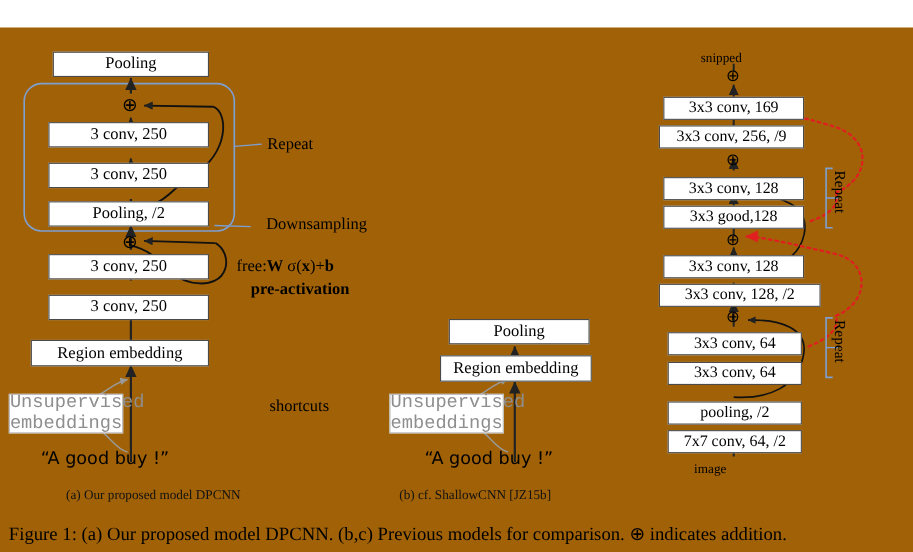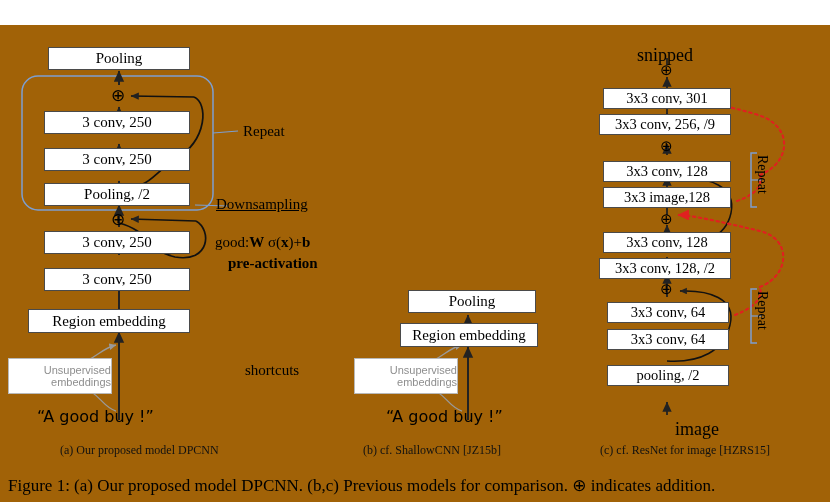--- a/index.html
+++ b/index.html
@@ -6,24 +6,24 @@
   body{width:830px;height:502px;font-family:"Liberation Serif",serif;color:#000;}
   #fig{position:relative;width:830px;height:502px;overflow:hidden;background:#a16207;margin-top:25px;}
 
   svg.layer{position:absolute;left:0;top:0;width:830px;height:502px;pointer-events:none;}
 
   .box{position:absolute;box-sizing:border-box;border:1.6px solid #4a4a4a;background:#fff;
        display:flex;align-items:center;justify-content:center;
        font-family:"Liberation Serif",serif;font-size:15px;color:#000;line-height:1;white-space:nowrap;}
   .box.c{font-size:14.5px;border-width:1.4px;}
   .ghost{position:absolute;box-sizing:border-box;border:1px solid #b9b9b9;background:#fff;
-         display:flex;align-items:flex-end;justify-content:center;text-align:center;
-         font-family:Liberation Sans, sans-serif;font-size:11px;color:#8e8e8e;line-height:1.12;}
+         display:flex;align-items:flex-start;justify-content:center;text-align:center;
+         font-family:Liberation Mono, monospace;font-size:17px;color:#8e8e8e;line-height:1.12;}
   .lbl{position:absolute;font-family:"Liberation Serif",serif;font-size:15px;color:#000;white-space:nowrap;}
-  .lbl.small{font-size:18px;}
+  .lbl.small{font-size:12px;}
   .quote{position:absolute;font-family:"DejaVu Sans",sans-serif;font-size:16px;color:#000;
          white-space:nowrap;font-weight:500;}
   .vrot{position:absolute;font-family:"Liberation Serif",serif;font-size:14px;color:#000;
         transform:rotate(90deg);transform-origin:left top;white-space:nowrap;}
   .subcap{position:absolute;font-family:"Liberation Serif",serif;font-size:12px;color:#111;white-space:nowrap;}
   .caption{position:absolute;left:8px;top:449px;width:818px;
            font-family:"Liberation Serif",serif;font-size:17px;color:#000;line-height:1.45;}
   .caption div{white-space:nowrap;}
   .bold{font-weight:bold;}
 </style>
@@ -133,68 +133,68 @@
   <div class="box" style="left:28px;top:284px;width:162px;height:24px;">Region embedding</div>
 
   <div class="ghost" style="left:8px;top:333px;width:104px;height:36px;flex-direction:column;">
     <span>Unsupervised</span>
     <span>embeddings</span>
   </div>
 
   <div class="quote" style="left:37px;top:382px;">“A good buy !”</div>
 
   <div class="lbl" style="left:243px;top:98px;">Repeat</div>
-  <div class="lbl" style="left:216px;top:171px;text-decoration:underline;">Downsampling</div>
+  <div class="lbl" style="left:242px;top:171px;">Downsampling</div>
 
   <div class="lbl" style="left:215px;top:209px;">
-    <span>good:</span><span class="bold">W</span><span> σ(</span><span class="bold">x</span><span>)+</span><span class="bold">b</span>
+    <span>free:</span><span class="bold">W</span><span> σ(</span><span class="bold">x</span><span>)+</span><span class="bold">b</span>
   </div>
   <div class="lbl" style="left:228px;top:230px;font-weight:bold;">pre-activation</div>
 
   <div class="lbl" style="left:245px;top:337px;">shortcuts</div>
 
   <div class="box" style="left:408px;top:265px;width:128px;height:23px;">Pooling</div>
   <div class="box" style="left:400px;top:298px;width:138px;height:24px;">Region embedding</div>
 
   <div class="ghost" style="left:354px;top:333px;width:104px;height:36px;flex-direction:column;">
     <span>Unsupervised</span>
     <span>embeddings</span>
   </div>
 
   <div class="quote" style="left:386px;top:382px;">“A good buy !”</div>
 
   <div class="lbl small" style="left:637px;top:20px;">snipped</div>
 
   <div class="lbl" style="left:660px;top:38px;font-size:15px;line-height:1;">⊕</div>
 
-  <div class="box c" style="left:603px;top:63px;width:128px;height:21px;">3x3 conv, 301</div>
+  <div class="box c" style="left:603px;top:63px;width:128px;height:21px;">3x3 conv, 169</div>
   <div class="box c" style="left:599px;top:89px;width:132px;height:21px;">3x3 conv, 256, /9</div>
 
   <div class="lbl" style="left:660px;top:114px;font-size:15px;line-height:1;">⊕</div>
 
   <div class="box c" style="left:603px;top:136px;width:128px;height:21px;">3x3 conv, 128</div>
-  <div class="box c" style="left:603px;top:162px;width:128px;height:21px;">3x3 image,128</div>
+  <div class="box c" style="left:603px;top:162px;width:128px;height:21px;">3x3 good,128</div>
 
   <div class="lbl" style="left:660px;top:187px;font-size:15px;line-height:1;">⊕</div>
 
   <div class="box c" style="left:603px;top:207px;width:128px;height:21px;">3x3 conv, 128</div>
-  <div class="box c" style="left:599px;top:233px;width:132px;height:21px;">3x3 conv, 128, /2</div>
+  <div class="box c" style="left:599px;top:233px;width:147px;height:21px;">3x3 conv, 128, /2</div>
 
   <div class="lbl" style="left:660px;top:257px;font-size:15px;line-height:1;">⊕</div>
 
   <div class="box c" style="left:607px;top:277px;width:122px;height:21px;">3x3 conv, 64</div>
   <div class="box c" style="left:607px;top:304px;width:122px;height:21px;">3x3 conv, 64</div>
   <div class="box c" style="left:607px;top:340px;width:122px;height:21px;">pooling, /2</div>
-
-  <div class="lbl small" style="left:675px;top:394px;text-align:center;">image</div>
+  <div class="box c" style="left:607px;top:366px;width:122px;height:21px;">7x7 conv, 64, /2</div>
+
+  <div class="lbl small" style="left:631px;top:394px;text-align:center;">image</div>
 
   <div class="vrot" style="left:770px;top:130px;">Repeat</div>
   <div class="vrot" style="left:770px;top:266px;">Repeat</div>
 
   <div class="subcap" style="left:60px;top:418px;">(a)  Our proposed model DPCNN</div>
   <div class="subcap" style="left:363px;top:418px;">(b)  cf. ShallowCNN [JZ15b]</div>
-  <div class="subcap" style="left:600px;top:418px;">(c)  cf. ResNet for image [HZRS15]</div>
 
   <div class="caption">
     <div>Figure 1:  (a) Our proposed model DPCNN. (b,c) Previous models for comparison.   ⊕ indicates addition.</div>
   </div>
 
 </div>
 
 </body></html>

